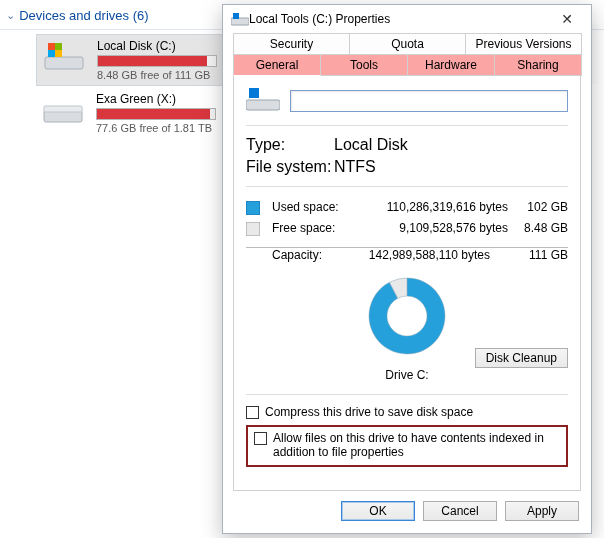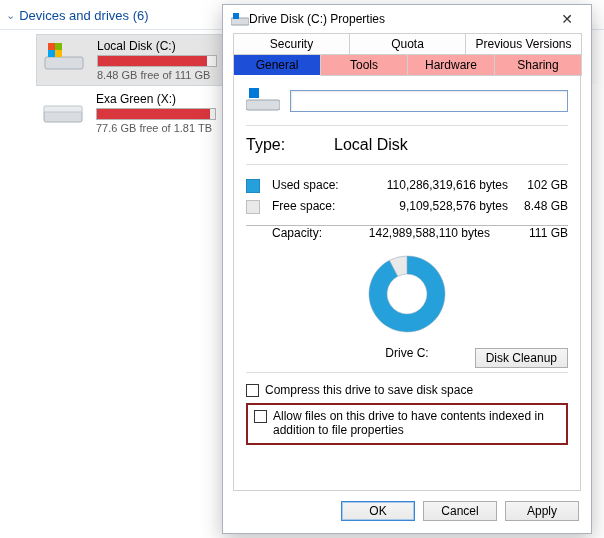--- a/index.html
+++ b/index.html
@@ -110,21 +110,21 @@
     background:#fca5a5;
     color:#000;
     position:relative;
     margin-right:-1px;
   }
   .tab.inactive-back {
     background:#fdfdfd;
     color:#000;
   }
   .tab.active {
-    background:#1d4ed8;
+    background:#fca5a5;
     border-bottom:1px solid #fff;
     z-index:2;
   }
   .tab-content-wrap {
     margin: 0 10px;
     border:1px solid #d0d0d0;
     flex:1;
     padding: 10px 12px 8px 12px;
     position:relative;
     background:#fff;
@@ -250,21 +250,21 @@
 </div>
 
 <div class="dialog">
   <div class="titlebar">
     <span class="mini-drive-icon">
       <svg width="18" height="14" viewBox="0 0 18 14">
           <rect x="0" y="6" width="18" height="7" rx="1" fill="#d9dde1" stroke="#9aa4ad"></rect>
           <rect x="2" y="1" width="6" height="6" fill="#0078d7"></rect>
         </svg>
     </span>
-    <span class="title">Drive Disk (C:) Properties</span>
+    <span class="title">Local Tools (C:) Properties</span>
     <div class="close">
       <span>✕</span>
     </div>
   </div>
 
   <div class="tabs-row1">
     <div class="tab inactive-back"><span>Security</span></div>
     <div class="tab inactive-back"><span>Quota</span></div>
     <div class="tab inactive-back"><span>Previous Versions</span></div>
   </div>
@@ -285,20 +285,24 @@
           </svg>
       </span>
       <input class="drive-edit" type="text" value="" style="">
     </div>
 
     <hr class="sep">
 
     <div class="kv">
         <span class="k">Type:</span>
         <span class="v">Local Disk</span>
+      </div>
+    <div class="kv">
+        <span class="k">File system:</span>
+        <span class="v">NTFS</span>
       </div>
 
     <hr class="sep">
 
     <table class="space-table">
       <tbody>
           <tr>
         <td style="width:26px"><span class="swatch used"></span></td>
         <td>Used space:</td>
         <td class="bytes-col">110,286,319,616 bytes</td>

